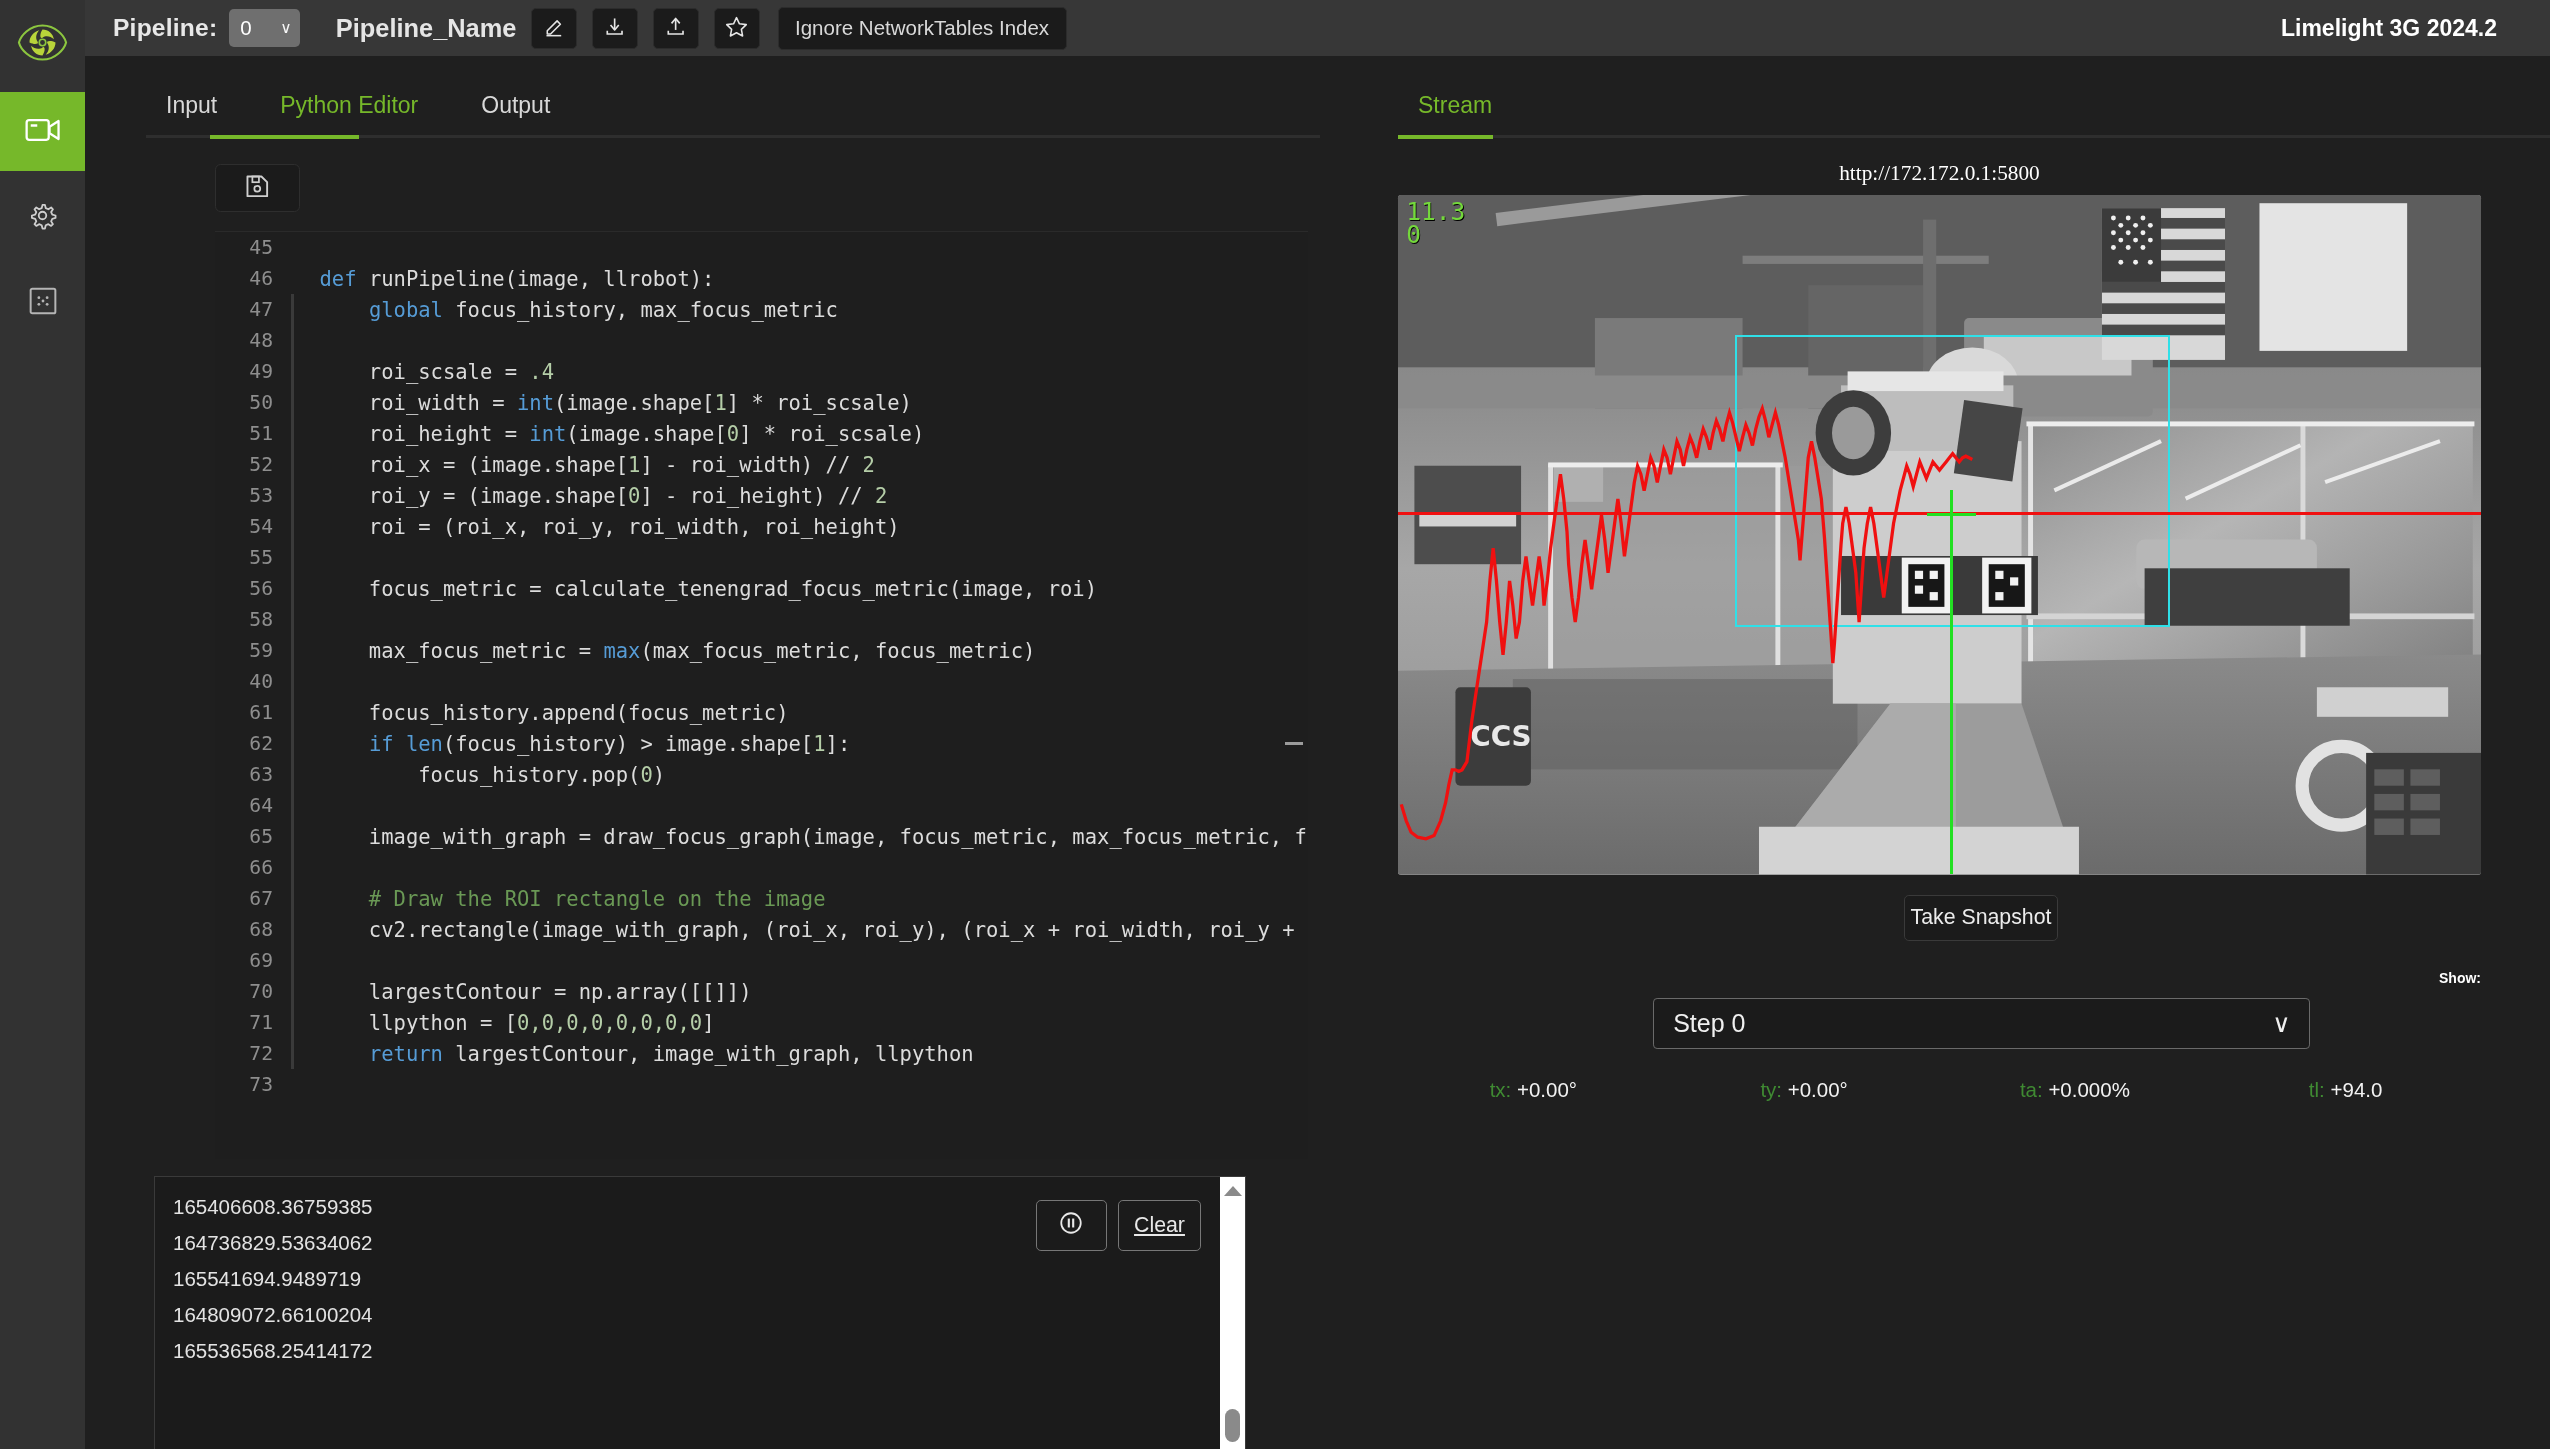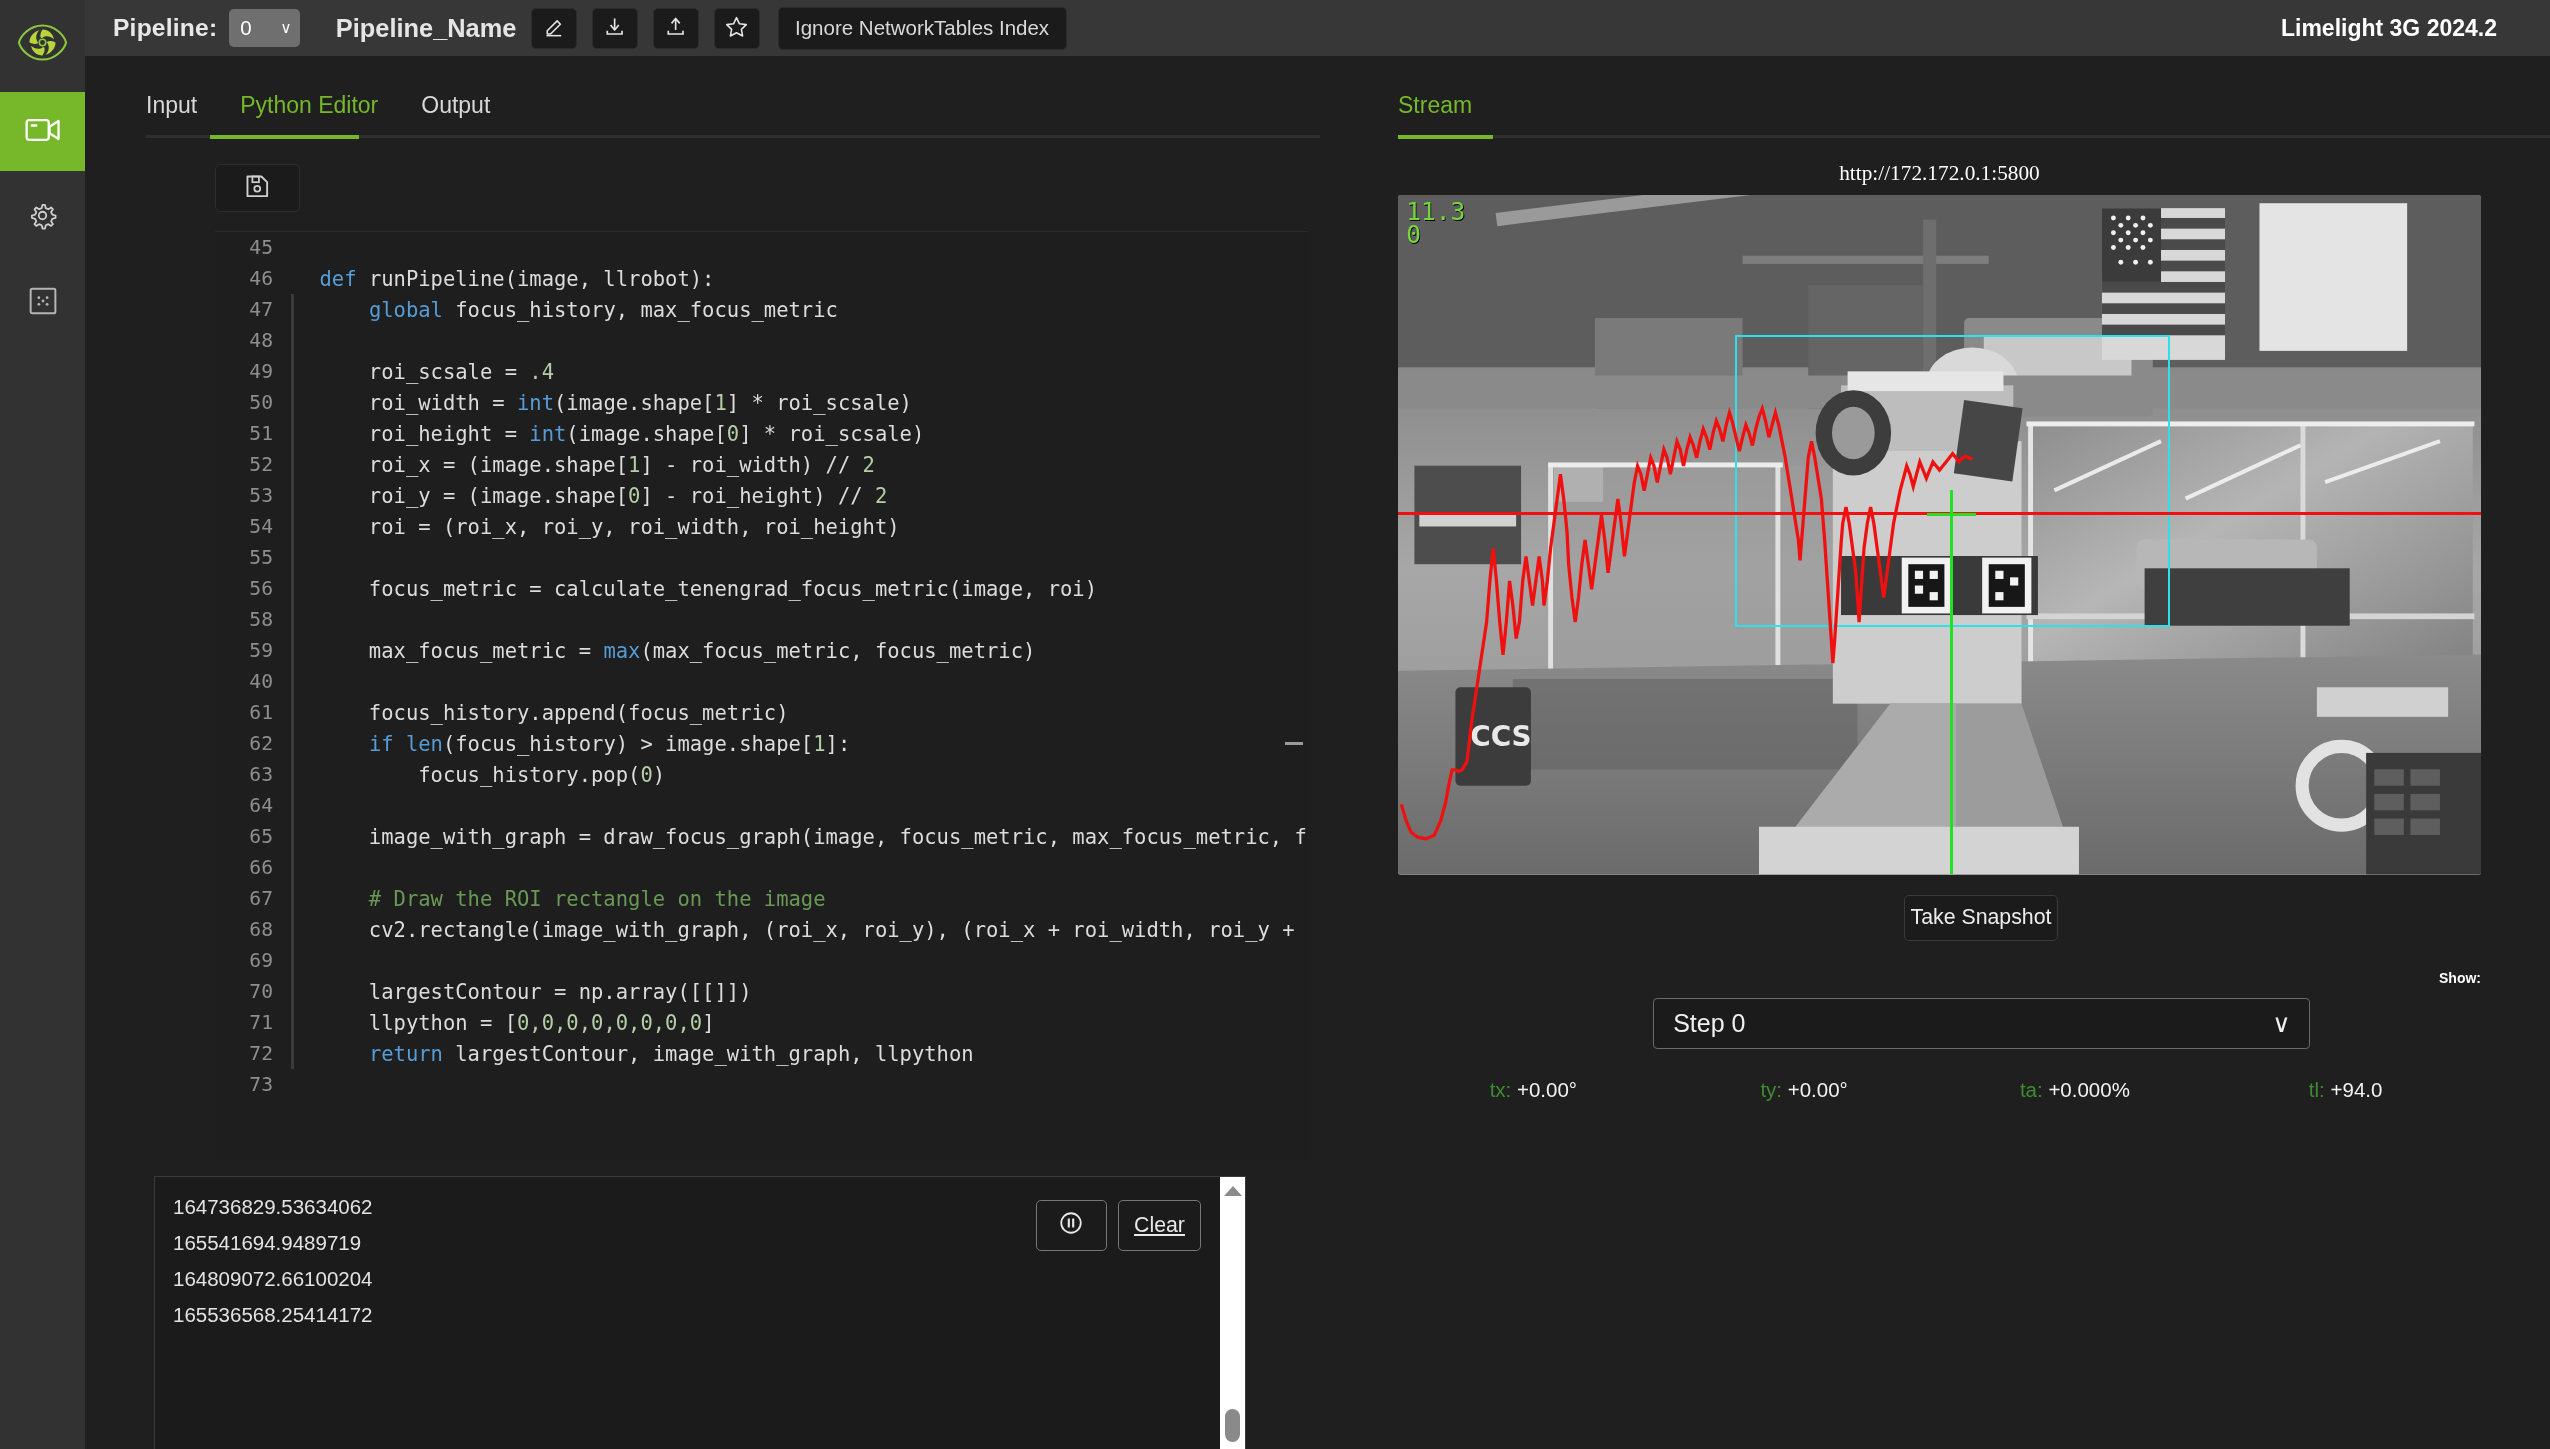--- a/index.html
+++ b/index.html
@@ -50,21 +50,21 @@
   .version { position: absolute; right: 53px; top: 0; height: 56px;
     display:flex; align-items:center; color: #fff; font-size: 23px; font-weight: 700; }
 
   
   .content { position: absolute; left: 85px; top: 56px; width: 2465px; height: 1394px; background: #1f1f1f; }
 
   .panel-left  { position: absolute; left: 61px;  top: 0;  width: 1231px; }
   .panel-right { position: absolute; left: 1313px; top: 0; width: 1166px; }
 
   .tabrow { display: flex; align-items: flex-end; height: 79px; padding-top: 24.6px; }
-  .tab { font-size: 23px; color: #d8d8d8; padding: 0 0 16.4px 0; margin-right: 43px; position: relative; }
+  .tab { font-size: 23px; color: #d8d8d8; padding: 0 0 16.4px 0; margin-right: 43px; position: relative; margin-left: 20px; }
   .tab.active { color: #76b82a; }
   .tabline { height: 2.5px; background: #2e2e2e; width: 1174px; position: relative; }
   .tabline .sel { position: absolute; top: 0; height: 4.1px; background: #76b82a; }
 
   
   .save-btn {
     margin: 26px 0 0 69px; width: 85px; height: 48px; background: #1b1b1b;
     border: 0.8px solid #2e2e2e; border-radius: 5.7px; display: flex; align-items: center; justify-content: center;
   }
 
@@ -294,20 +294,21 @@
             <div class="cline"><span class="lnum">71</span><span class="guide"></span><span class="ctext"><span>    llpython = [</span><span class="num">0,0,0,0,0,0,0,0</span><span>]</span></span></div>
             <div class="cline"><span class="lnum">72</span><span class="guide"></span><span class="ctext"><span>    </span><span class="kw">return </span><span>largestContour, image_with_graph, llpython</span></span></div>
             <div class="cline"><span class="lnum">73</span><span class="guide off"></span><span class="ctext"></span></div>
           </div>
         <div class="hscroll" style="top:510px;"></div>
       </div>
     </div>
 
     <div class="console">
       <div class="console-lines" id="console-lines">
+          <div class="cl-line">165406608.36759385</div>
           <div class="cl-line">164736829.53634062</div>
           <div class="cl-line">165541694.9489719</div>
           <div class="cl-line">164809072.66100204</div>
           <div class="cl-line">165536568.25414172</div>
         </div>
       <div class="console-btns">
         <div class="cbtn pause">
           <span>
             <svg width="26" height="26" viewBox="0 0 32 32">
               <circle cx="16" cy="16" r="12" fill="none" stroke="#e8e8e8" stroke-width="2.2"></circle>

